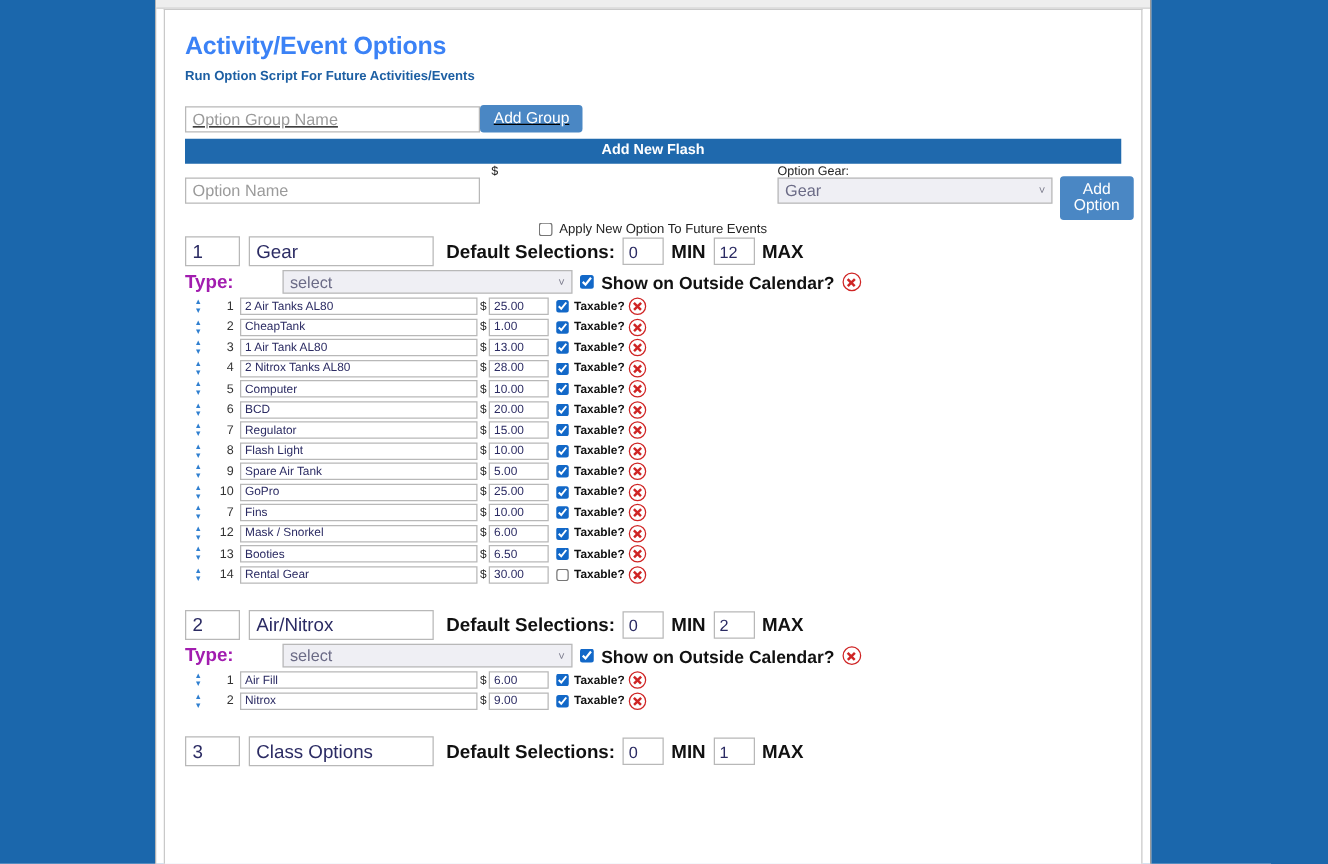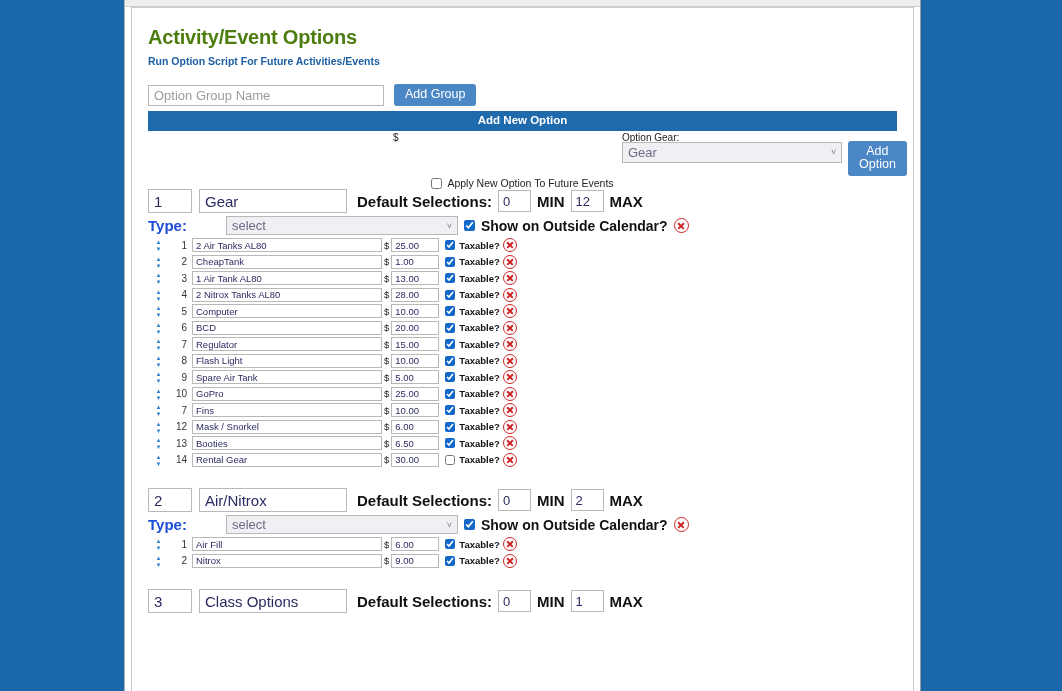--- a/index.html
+++ b/index.html
@@ -26,21 +26,21 @@
     position:absolute;left:6px;top:7px;right:6px;bottom:0;
     background:#ffffff;
     border:1px solid #c9c9c9;
     border-bottom:none;
     box-sizing:border-box;
     overflow:hidden;
   }
   .pad{padding:18px 16px 0 16px;}
 
   h1.page-title{
-    font-size:20px;font-weight:bold;margin:0 0 6px 0;letter-spacing:-0.2px;color:#4d7c0f;
+    font-size:20px;font-weight:bold;margin:0 0 6px 0;letter-spacing:-0.2px;color:#3b82f6;
   }
   .script-link{
     display:block;color:#1d5fa3;font-size:10.5px;font-weight:bold;text-decoration:none;margin-bottom:9px;
   }
 
   .band{
     background:#1f69ad;color:#ffffff;font-weight:bold;font-size:11.5px;
     text-align:center;padding:3px 0 4px 0;line-height:13px;
   }
 
@@ -58,21 +58,21 @@
   input.t::placeholder{color:#9b9b9b;}
 
   .grp-name-input{width:236px;height:21px;font-size:13px;padding:1px 5px;}
   .btn{
     background:#4a87c4;color:#fff;border:none;border-radius:3px;
     font-family:"Liberation Sans", sans-serif;font-size:12.5px;
     padding:4px 11px 5px 11px;cursor:pointer;line-height:13px;
   }
   .btn.sq{border-radius:2px;}
 
-  .addgroup-row{margin-top:17px;margin-bottom:5px;gap:10px;}
+  .addgroup-row{margin-top:17px;margin-bottom:5px;text-decoration:underline;}
 
   
   .addopt-wrap{margin-top:4px;position:relative;height:40px;}
   .opt-name-input{position:absolute;left:0;top:7px;width:236px;height:21px;font-size:13px;padding:1px 5px;}
   .dollar-lbl{position:absolute;left:245px;top:-3px;font-size:10px;color:#222;}
   .price-input{position:absolute;left:245px;top:7px;width:222px;height:21px;font-size:13px;padding:1px 5px;}
   .optgroup-lbl{position:absolute;left:474px;top:-3px;font-size:10px;color:#222;}
   .sel{
     font-family:"Liberation Sans", sans-serif;
     border:1px solid #b8b8b8;background:#efeff4;color:#6b6b86;
@@ -97,21 +97,21 @@
 
   
   .group{margin-bottom:4px;}
   .group-head{display:flex;align-items:center;gap:0;}
   .grp-num{width:44px;height:24px;font-size:15px;padding:1px 5px;margin-right:7px;}
   .grp-title{width:148px;height:24px;font-size:15px;padding:1px 5px;margin-right:10px;}
   .bold-lbl{font-weight:bold;font-size:15px;color:#111;}
   .mini-num{width:33px;height:22px;font-size:13px;padding:1px 4px;margin:0 6px;}
 
   .type-row{display:flex;align-items:center;margin-top:3px;gap:6px;}
-  .type-lbl{font-weight:bold;font-size:15px;color:#1d4ed8;}
+  .type-lbl{font-weight:bold;font-size:15px;color:#a21caf;}
   .type-select{width:232px;height:19px;position:relative;}
   .type-select-wrap{position:relative;display:inline-block;margin-left:33px;}
   .calendar-lbl{font-weight:bold;font-size:14px;color:#111;}
 
   
   .opt-list{margin-top:2px;}
   .opt-row{display:flex;align-items:center;height:16.5px;}
   .handle{
     width:13px;text-align:center;color:#2f7fd0;font-size:10px;line-height:9px;cursor:move;
     user-select:none;padding-left:4px;
@@ -148,23 +148,24 @@
       <h1 class="page-title">Activity/Event Options</h1>
 
       <a href="#" class="script-link">Run Option Script For Future Activities/Events</a>
 
 
       <div class="row addgroup-row">
         <input class="t grp-name-input" type="text" placeholder="Option Group Name" style="">
         <button class="btn">Add Group</button>
       </div>
 
-      <div class="band">Add New Option</div>
+      <div class="band">Add New Flash</div>
 
       <div class="addopt-wrap">
+        <input class="t opt-name-input" type="text" placeholder="Option Name" style="">
 
         <span class="dollar-lbl">$</span>
 
         <span class="optgroup-lbl">Option Gear:</span>
         <select class="sel optgroup-select">
           <option>Gear</option>
         </select>
         <span class="caret" style="left:683px;top:13px;">˅</span>
 
         <button class="btn addopt-btn">Add Option</button>

